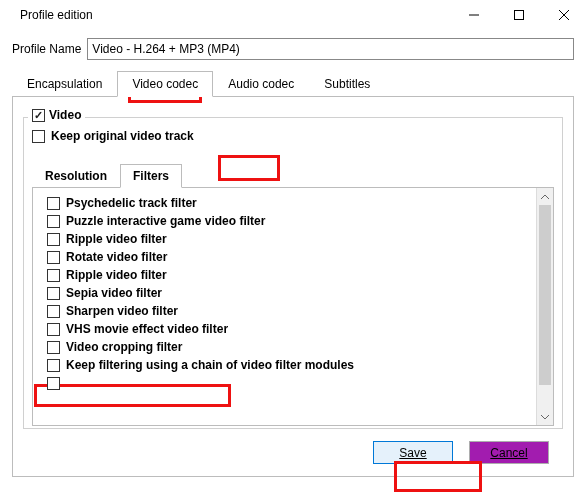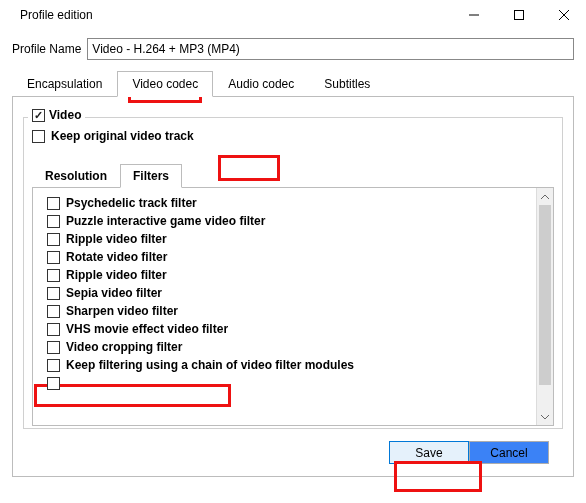--- a/index.html
+++ b/index.html
@@ -30,22 +30,22 @@
   .subtab.active { background: #fff; border-color: #bcbcbc; border-bottom: 1px solid #fff; }
 
   .listwrap { border: 1px solid #bcbcbc; border-top: none; height: 238px; position: relative; display: flex; }
   .listinner { flex: 1; overflow: hidden; padding: 6px 4px 6px 14px; }
   .flt { display: flex; align-items: center; gap: 6px; height: 18px; }
   .scrollbar { width: 17px; background: #f0f0f0; border-left: 1px solid #dcdcdc; display: flex; flex-direction: column; }
   .sb-btn { height: 17px; display: flex; align-items: center; justify-content: center; color: #666; }
   .sb-track { flex: 1; background: #f0f0f0; position: relative; }
   .sb-thumb { position: absolute; left: 2px; right: 2px; top: 0; height: 180px; background: #cdcdcd; }
 
-  .btnrow { display: flex; justify-content: flex-end; gap: 0; padding: 12px 14px 0 0; }
-  .btn { min-width: 80px; height: 23px; border: 1px solid #adadad; background: #3b82f6; display: flex; align-items: center; justify-content: center; }
+  .btnrow { display: flex; justify-content: flex-end; gap: 16px; padding: 12px 14px 0 0; text-decoration: underline; }
+  .btn { min-width: 80px; height: 23px; border: 1px solid #adadad; background: #a21caf; display: flex; align-items: center; justify-content: center; }
   .btn.default { border-color: #0078d7; background: #e5f1fb; }
 
   .hl { position: absolute; border: 3px solid #e11; pointer-events: none; }
 </style>
 </head>
 <body>
 
 <div class="hl" style="left:128px; top:75px; width:74px; height:28px;"></div>
 <div class="hl" style="left:218px; top:155px; width:62px; height:26px;"></div>
 <div class="hl" style="left:34px; top:384px; width:197px; height:23px;"></div>

